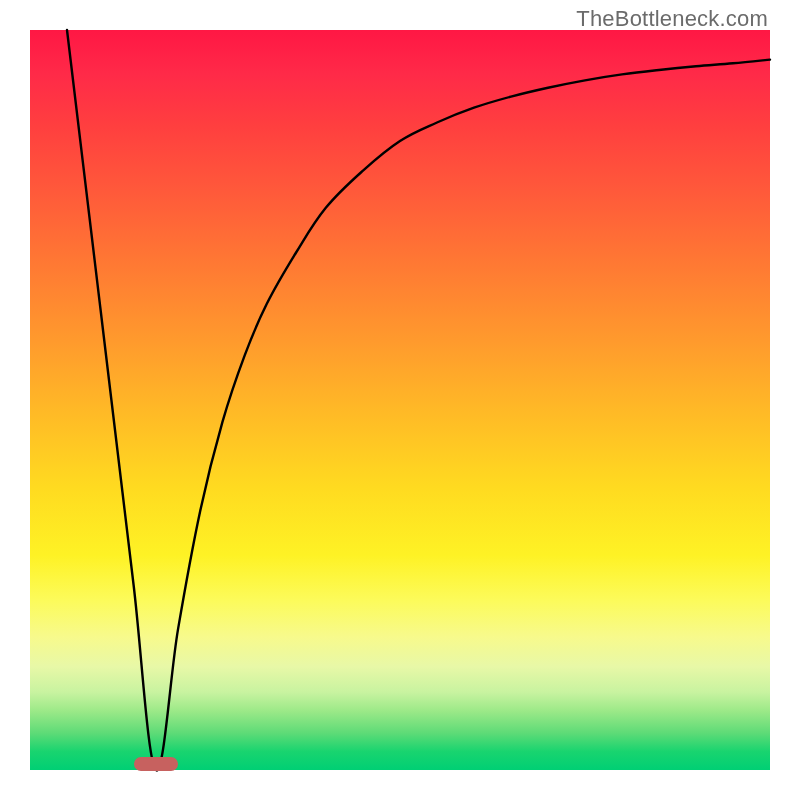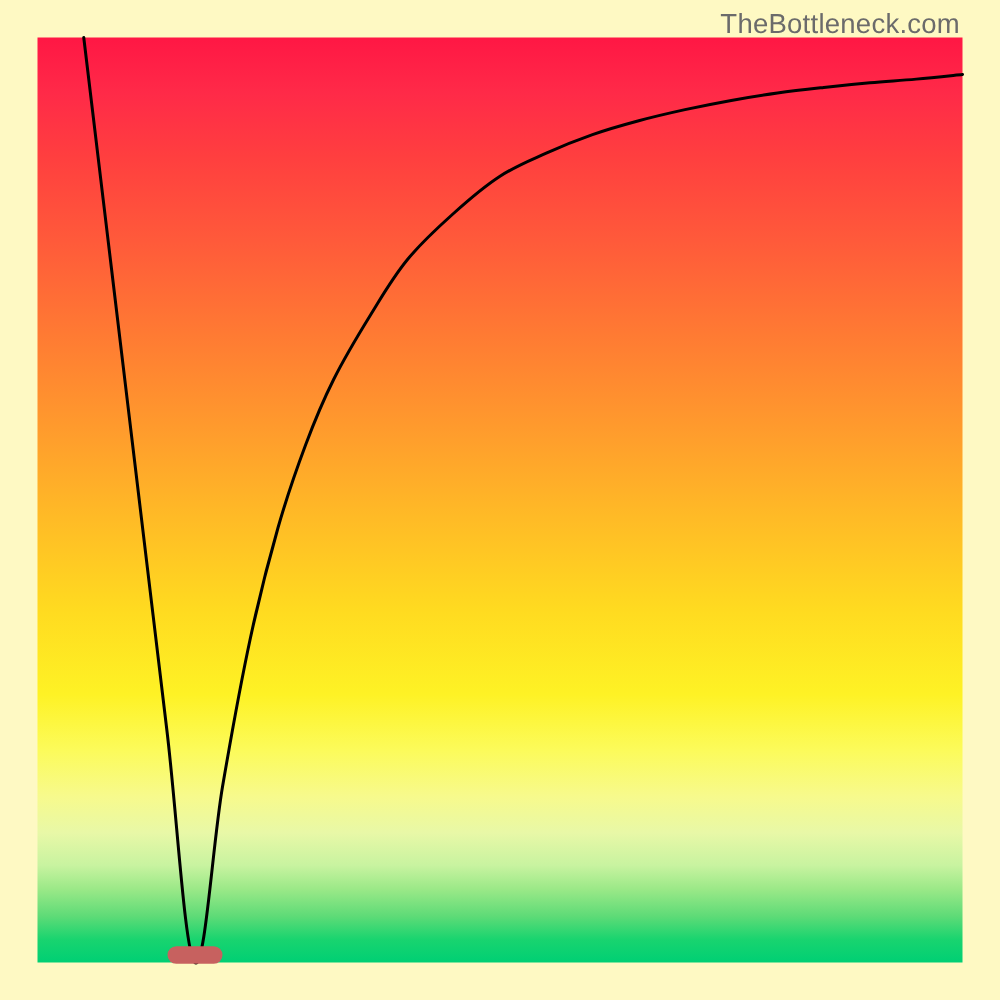--- a/index.html
+++ b/index.html
@@ -8,21 +8,21 @@
     width: 800px;
     height: 800px;
     overflow: hidden;
     background: #000;
     font-family: Arial, Helvetica, sans-serif;
   }
   .frame {
     position: relative;
     width: 800px;
     height: 800px;
-    background: #fef9c3;
+    background: #ffffff;
   }
   .plot-area {
     position: absolute;
     left: 30px;
     top: 30px;
     width: 740px;
     height: 740px;
     
     background: linear-gradient(to bottom,
       #ff1744 0%,

